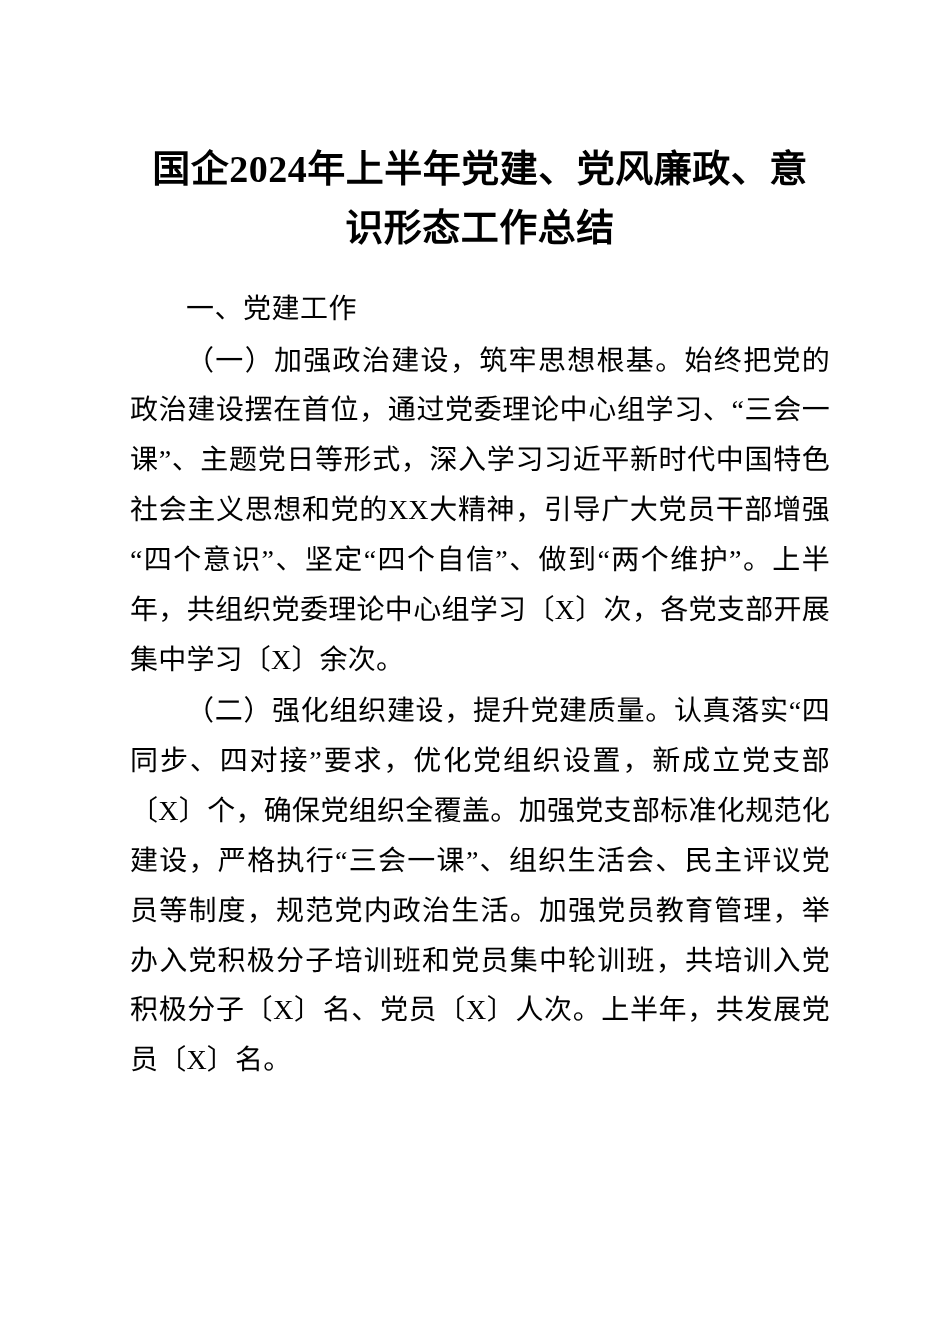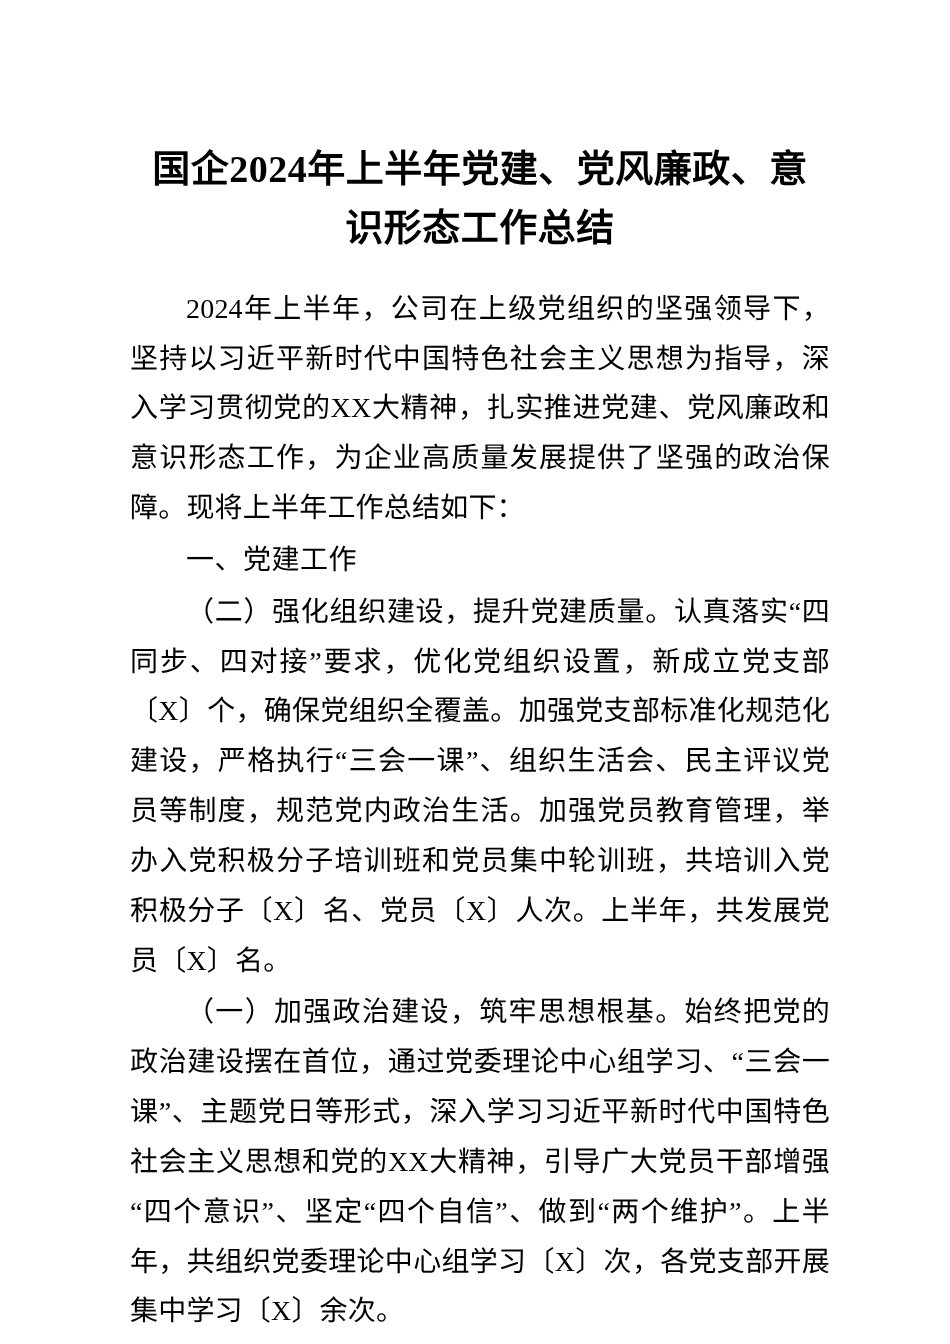--- a/index.html
+++ b/index.html
@@ -56,22 +56,21 @@
 </style>
 </head>
 <body>
 
 <div class="page">
 
   <h1 class="doc-title">国企2024年上半年党建、党风廉政、意识形态工作总结</h1>
 
   <div class="body-block">
 
-    <p class="para">2024年上半年，公司在上级党组织的坚强领导下，坚持以习近平新时代中国特色社会主义思想为指导，深入学习贯彻党的XX大精神，扎实推进党建、党风廉政和意识形态工作，为企业高质量发展提供了坚强的政治保障。现将上半年工作总结如下：</p>
 
     <h2 class="section-heading">一、党建工作</h2>
 
+    <p class="para">（一）加强政治建设，筑牢思想根基。始终把党的政治建设摆在首位，通过党委理论中心组学习、“三会一课”、主题党日等形式，深入学习习近平新时代中国特色社会主义思想和党的XX大精神，引导广大党员干部增强“四个意识”、坚定“四个自信”、做到“两个维护”。上半年，共组织党委理论中心组学习〔X〕次，各党支部开展集中学习〔X〕余次。</p>
+
     <p class="para">（二）强化组织建设，提升党建质量。认真落实“四同步、四对接”要求，优化党组织设置，新成立党支部〔X〕个，确保党组织全覆盖。加强党支部标准化规范化建设，严格执行“三会一课”、组织生活会、民主评议党员等制度，规范党内政治生活。加强党员教育管理，举办入党积极分子培训班和党员集中轮训班，共培训入党积极分子〔X〕名、党员〔X〕人次。上半年，共发展党员〔X〕名。</p>
-
-    <p class="para">（一）加强政治建设，筑牢思想根基。始终把党的政治建设摆在首位，通过党委理论中心组学习、“三会一课”、主题党日等形式，深入学习习近平新时代中国特色社会主义思想和党的XX大精神，引导广大党员干部增强“四个意识”、坚定“四个自信”、做到“两个维护”。上半年，共组织党委理论中心组学习〔X〕次，各党支部开展集中学习〔X〕余次。</p>
 
   </div>
 </div>
 
 </body></html>

